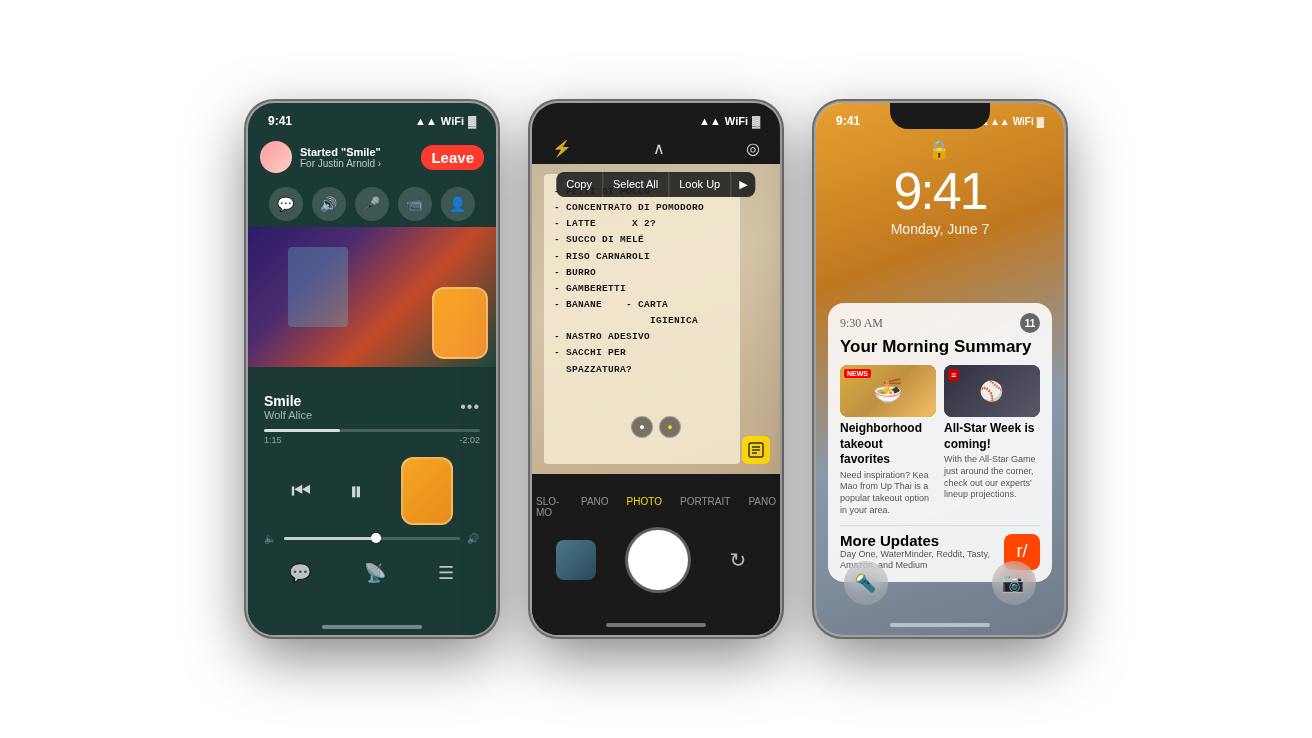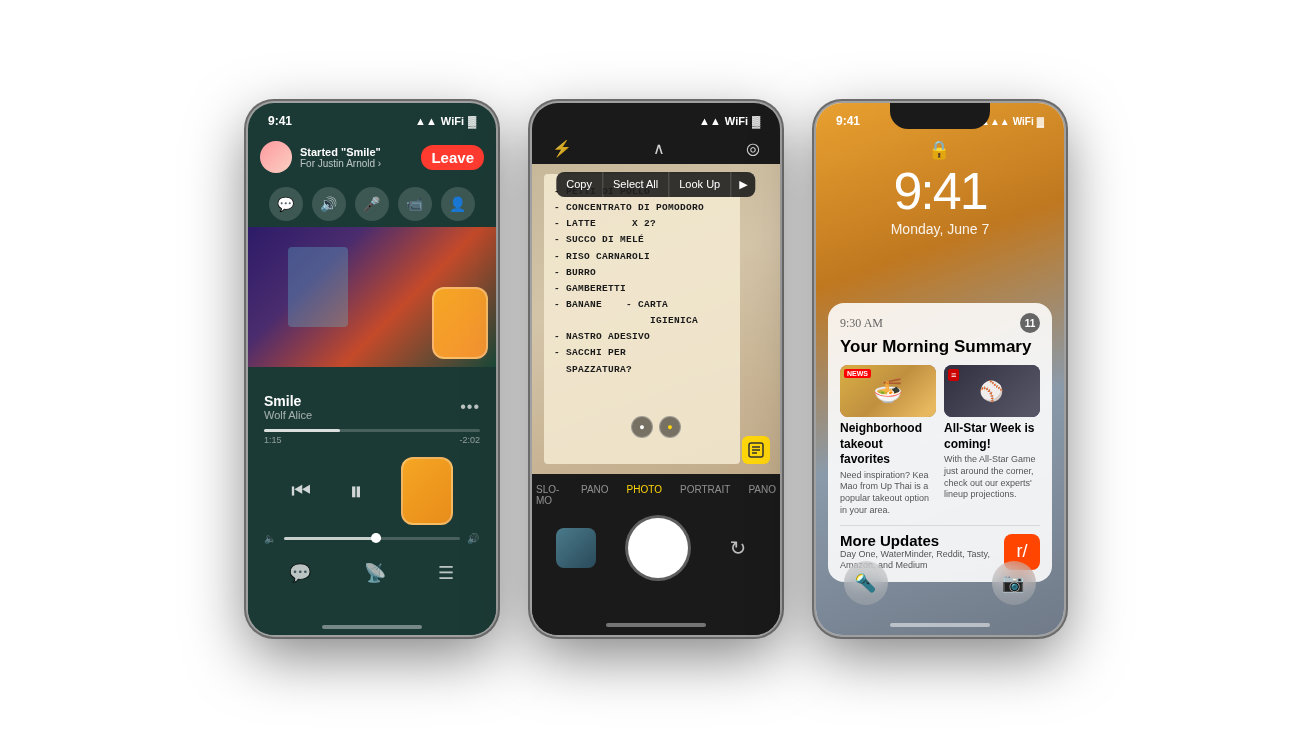--- a/index.html
+++ b/index.html
@@ -393,20 +393,21 @@
       align-items: center;
       justify-content: center;
       font-size: 14px;
     }
 
     .camera-modes {
       display: flex;
       justify-content: center;
       gap: 10px;
       padding: 8px 0 4px;
+      margin-top: 12px;
     }
 
     .cam-mode {
       font-size: 10px;
       color: rgba(255,255,255,0.5);
       padding: 2px 4px;
     }
 
     .cam-mode.active { color: #ffd60a; }
 

